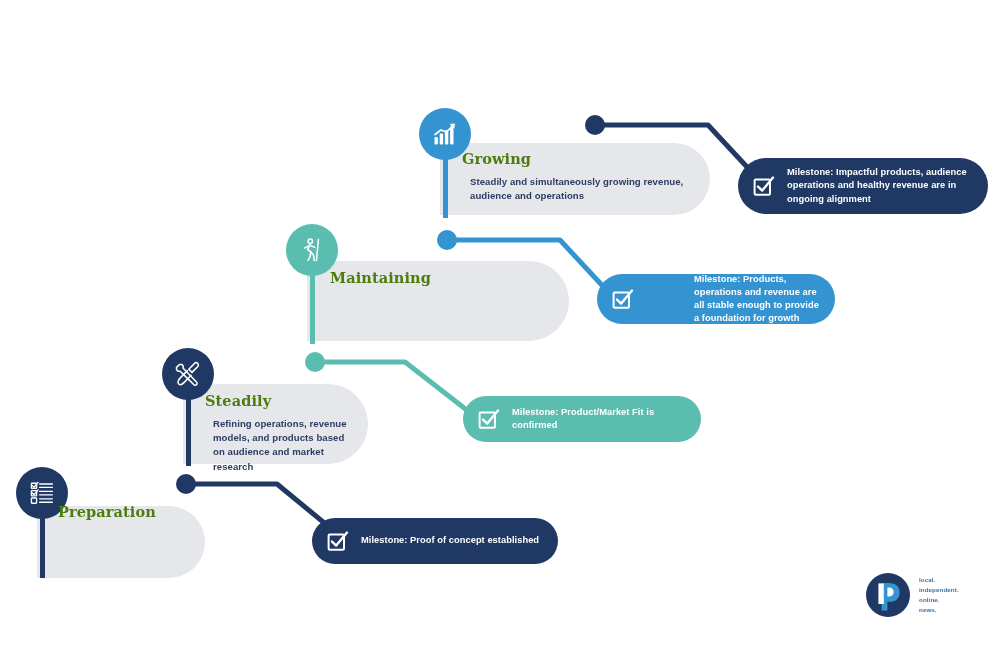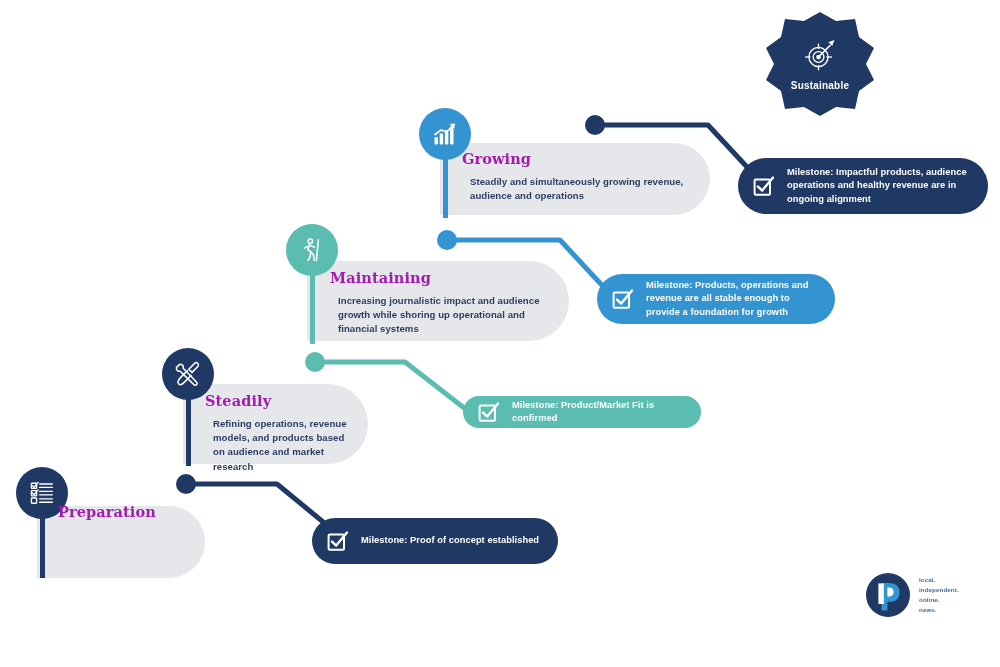--- a/index.html
+++ b/index.html
@@ -55,21 +55,21 @@
   }
   .stage-pin svg { display: block; }
 
   .stage-text {
     position: absolute;
   }
   .stage-title {
     font-family: "DejaVu Serif", "Liberation Serif", serif;
     font-weight: bold;
     font-size: 14.5px;
-    color: #a21caf;
+    color: #4d7c0f;
     letter-spacing: .1px;
     margin: 0 0 5px 0;
     line-height: 1.1;
   }
   .stage-desc {
     font-family: "Liberation Sans", sans-serif;
     font-size: 9.6px;
     font-weight: bold;
     color: #2c3d63;
     line-height: 1.48;
@@ -172,42 +172,20 @@
       <path d="M447 240 L560 240 L612 296" fill="none" stroke="#3493d1" stroke-width="5" stroke-linecap="round" stroke-linejoin="round"></path>
       <circle cx="447" cy="240" r="10" fill="#3493d1"></circle>
     </g>
 
     <g>
       <path d="M595 125 L708 125 L760 181" fill="none" stroke="#1f3864" stroke-width="5" stroke-linecap="round" stroke-linejoin="round"></path>
       <circle cx="595" cy="125" r="10" fill="#1f3864"></circle>
     </g>
   </svg>
 
-  <div id="sustainable-badge">
-    <svg width="116" height="104" viewBox="0 0 116 104">
-      <path d="M58 0 L74 9 L93 7 L97 25 L112 36 L104 52 L112 68 L97 79 L93 97
-               L74 95 L58 104 L42 95 L23 97 L19 79 L4 68 L12 52 L4 36 L19 25 L23 7 L42 9 Z" fill="#1f3864"></path>
-    </svg>
-    <svg style="left:41px; top:26px;" width="34" height="34" viewBox="0 0 34 34">
-      <g fill="none" stroke="#ffffff" stroke-width="1.35">
-        <circle cx="15.5" cy="19" r="9.6"></circle>
-        <circle cx="15.5" cy="19" r="5.4"></circle>
-        <line x1="15.5" y1="5.6" x2="15.5" y2="11"></line>
-        <line x1="15.5" y1="27" x2="15.5" y2="32.4"></line>
-        <line x1="2.1" y1="19" x2="7.5" y2="19"></line>
-        <line x1="23.5" y1="19" x2="28.9" y2="19"></line>
-      </g>
-      <circle cx="15.5" cy="19" r="2.3" fill="#ffffff"></circle>
-      <g stroke="#ffffff" stroke-width="1.6" stroke-linecap="round">
-        <line x1="15.5" y1="19" x2="27" y2="7.5"></line>
-      </g>
-      <path d="M25.4 4.2 L31.4 2 L29.2 8 Z" fill="#ffffff"></path>
-    </svg>
-    <div class="badge-label">Sustainable</div>
-  </div>
 
   <div class="stage">
     <div class="stage-card" style="left:440px; top:143px; width:270px; height:72px;"></div>
     <div class="stage-stem" style="left:443px; top:148px; height:70px; background:#3493d1;"></div>
     <div class="stage-pin" style="left:419px; top:108px; background:#3493d1;">
       <svg width="28" height="28" viewBox="0 0 28 28">
         <g fill="#ffffff">
           <rect x="3.5" y="17" width="3.4" height="7.5" rx="1"></rect>
           <rect x="8.7" y="13.5" width="3.4" height="11" rx="1"></rect>
           <rect x="13.9" y="10" width="3.4" height="14.5" rx="1"></rect>
@@ -233,21 +211,20 @@
           <path d="M12 8.2 L9.6 13.6 L12.6 15.6 L12.2 20.4 L10 24.4"></path>
           <path d="M12.6 15.6 L15.6 19.2 L16.2 24.4"></path>
           <path d="M10.3 10.2 L6.4 12.1"></path>
           <path d="M12.4 9.6 L16.6 11.2"></path>
           <line x1="20.4" y1="3.6" x2="18.4" y2="24.6"></line>
         </g>
       </svg>
     </div>
     <div class="stage-text" style="left:330px; top:270px; width:230px;">
       <p class="stage-title">Maintaining</p>
-      <p class="stage-desc">Increasing journalistic impact and audience growth while shoring up operational and financial systems</p>
     </div>
   </div>
 
   <div class="stage">
     <div class="stage-card" style="left:183px; top:384px; width:185px; height:80px;"></div>
     <div class="stage-stem" style="left:186px; top:386px; height:80px; background:#1f3864;"></div>
     <div class="stage-pin" style="left:162px; top:348px; background:#1f3864;">
       <svg width="28" height="28" viewBox="0 0 28 28">
         <g fill="none" stroke="#ffffff" stroke-width="1.5" stroke-linecap="round" stroke-linejoin="round">
           <path d="M5.6 4.4 L7.8 4.4 L9.2 6 L9.2 8.2 L19.6 19 L22.4 21.9
@@ -294,31 +271,31 @@
   <div class="milestone" style="left:738px; top:158px; width:250px; height:56px; background:#1f3864;">
     <span class="ms-icon">
       <svg width="24" height="24" viewBox="0 0 24 24">
         <rect x="2.6" y="5.4" width="15.4" height="15.4" rx="1.2" fill="none" stroke="#ffffff" stroke-width="2"></rect>
         <path d="M6 12.6 L10.2 16.6 L21 3.6" fill="none" stroke="#ffffff" stroke-width="2.4" stroke-linecap="round" stroke-linejoin="round"></path>
       </svg>
     </span>
     <span class="ms-text">Milestone: Impactful products, audience operations and healthy revenue are in ongoing alignment</span>
   </div>
 
-  <div class="milestone" style="left:597px; top:274px; width:238px; height:50px; background:#3493d1;">
+  <div class="milestone" style="left:597px; top:274px; width:238px; height:50px; background:#3493d1;gap:48px;">
     <span class="ms-icon">
       <svg width="24" height="24" viewBox="0 0 24 24">
         <rect x="2.6" y="5.4" width="15.4" height="15.4" rx="1.2" fill="none" stroke="#ffffff" stroke-width="2"></rect>
         <path d="M6 12.6 L10.2 16.6 L21 3.6" fill="none" stroke="#ffffff" stroke-width="2.4" stroke-linecap="round" stroke-linejoin="round"></path>
       </svg>
     </span>
     <span class="ms-text">Milestone: Products, operations and revenue are all stable enough to provide a foundation for growth</span>
   </div>
 
-  <div class="milestone" style="left:463px; top:396px; width:238px; height:32px; background:#5bbdb0;">
+  <div class="milestone" style="left:463px; top:396px; width:238px; height:46px; background:#5bbdb0;">
     <span class="ms-icon">
       <svg width="24" height="24" viewBox="0 0 24 24">
         <rect x="2.6" y="5.4" width="15.4" height="15.4" rx="1.2" fill="none" stroke="#ffffff" stroke-width="2"></rect>
         <path d="M6 12.6 L10.2 16.6 L21 3.6" fill="none" stroke="#ffffff" stroke-width="2.4" stroke-linecap="round" stroke-linejoin="round"></path>
       </svg>
     </span>
     <span class="ms-text">Milestone: Product/Market Fit is confirmed</span>
   </div>
 
   <div class="milestone" style="left:312px; top:518px; width:246px; height:46px; background:#1f3864;">

